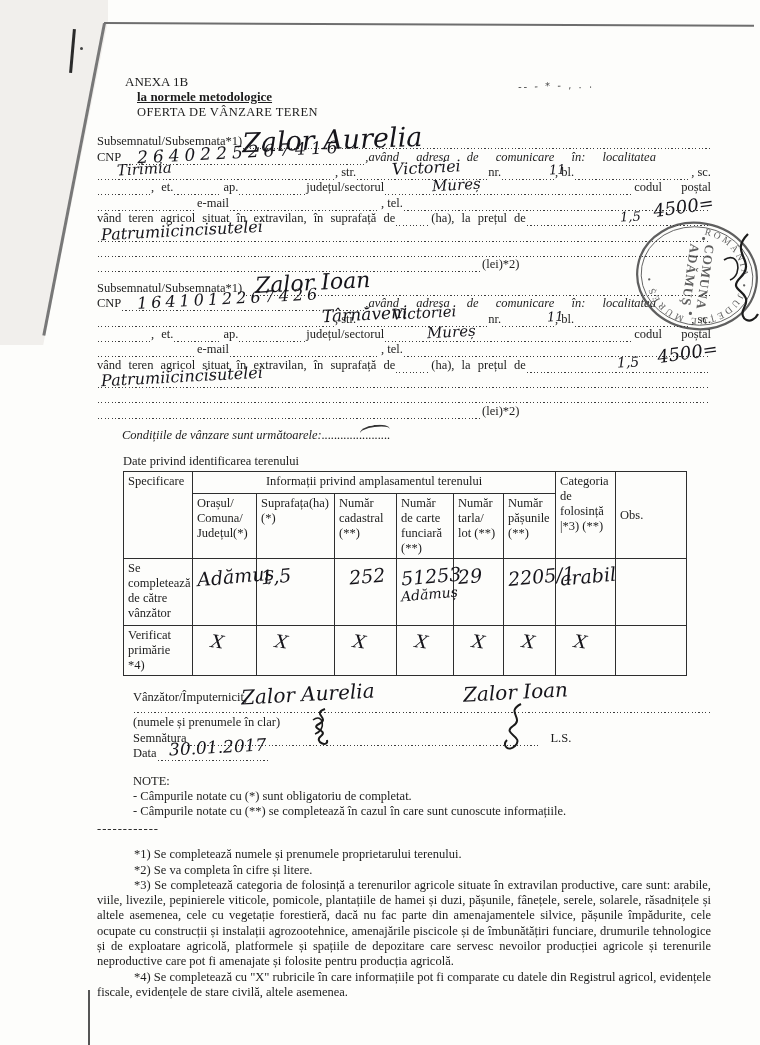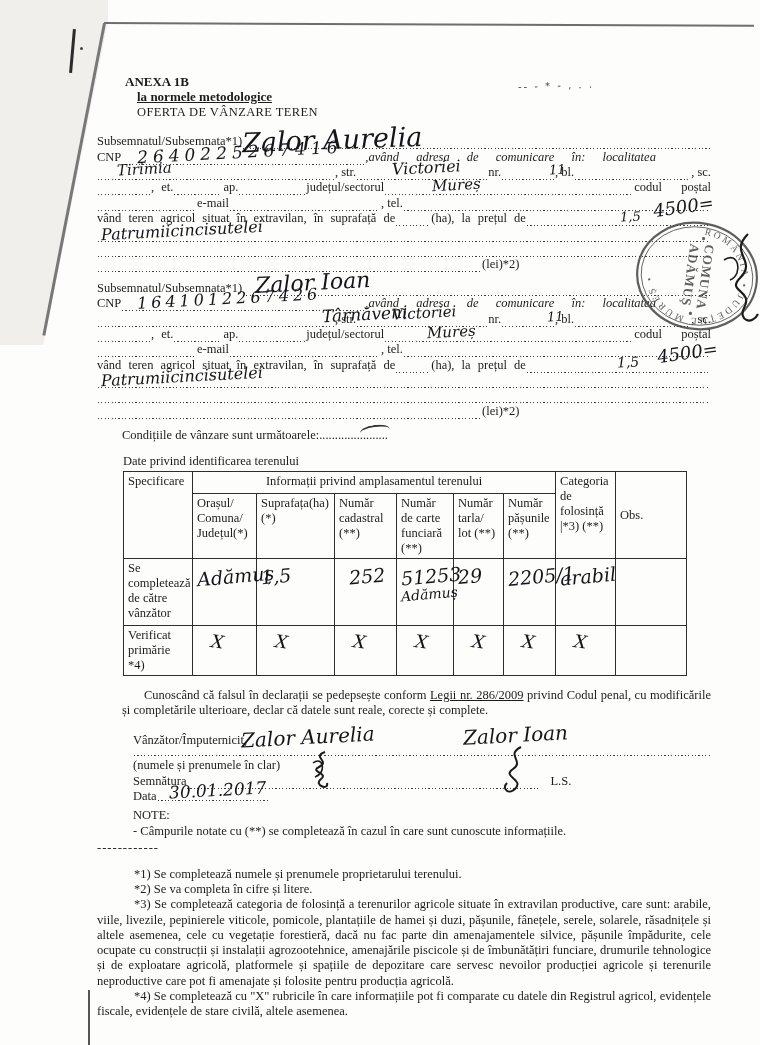--- a/index.html
+++ b/index.html
@@ -14,59 +14,59 @@
   .edge-top{position:absolute;left:104px;top:22px;width:650px;height:2px;background:#6e6e6e;transform:rotate(0.25deg);transform-origin:left top;}
   .edge-diag{position:absolute;left:103px;top:23px;width:2.5px;height:318px;background:#787878;transform:rotate(11deg);transform-origin:top left;}
   .pen-stroke{position:absolute;left:71px;top:29px;width:2.5px;height:44px;background:#2b2b2b;transform:rotate(5deg);}
   .pen-dot{position:absolute;left:80px;top:47px;width:3px;height:3px;background:#444;border-radius:50%;}
   .scribble{position:absolute;left:518px;top:80px;color:#4a4a4a;font-size:10px;letter-spacing:2px;font-family:"DejaVu Sans",sans-serif;transform:rotate(-2deg);}
   .edge-bl{position:absolute;left:88px;top:990px;width:1.5px;height:55px;background:#555;}
   .tilde-mark{position:absolute;width:30px;height:10px;border-top:2px solid #333;border-radius:50% 50% 0 0;transform:rotate(-8deg);}
 
   
   .content{position:absolute;left:97px;top:0;width:614px;font-size:12.5px;line-height:15.4px;}
-  .annex{font-weight:bold;margin:74px 0 0 28px;font-size:13px;}
+  .annex{font-weight:normal;margin:74px 0 0 28px;font-size:13px;}
   .annex-sub{font-weight:bold;margin-left:40px;font-size:13px;text-decoration:underline;}
   .u{text-decoration:underline;}
   .form-sub{text-align:center;padding-left:40px;margin-top:4px;}
   .form-title{text-align:left;padding-left:40px;letter-spacing:0.4px;}
 
   .block{position:relative;}
   .b1{margin-top:14px;}
   .b2{margin-top:8px;}
   .fline{display:flex;align-items:flex-end;height:15.4px;white-space:nowrap;}
   .lbl{white-space:pre;}
   .dots{flex:1 1 auto;height:12px;margin:0 1px;
     background:repeating-linear-gradient(90deg,#3c3c3c 0 1.1px,transparent 1.1px 3.4px) left bottom/100% 1.4px no-repeat;}
   .sp{word-spacing:14px;font-style:italic;}
   .sp2{word-spacing:4px;}
   .spend{word-spacing:16px;}
 
   .hw{position:absolute;font-family:"DejaVu Serif",serif;font-style:italic;color:#15141a;
     white-space:nowrap;transform:rotate(-3deg);line-height:1;}
   .hw-name-top{left:145px;top:126px;font-size:27px;transform:rotate(-2deg);}
 
-  .conditions{margin:9px 0 0 25px;}
+  .conditions{margin:9px 0 0 25px;font-style:italic;}
   .tbl-caption{margin:10px 0 0 26px;}
   table{border-collapse:collapse;width:563px;margin:2px 0 0 26px;font-size:12.5px;table-layout:fixed;}
   td{border:1px solid #2e2e2e;padding:2px 4px;vertical-align:top;text-align:left;font-weight:normal;line-height:15px;position:relative;}
   td.ctr{text-align:center;vertical-align:bottom;padding-bottom:4px;}
   td.mid{vertical-align:middle;}
   .row-seller td{height:62px;}
   .row-verified td{height:42px;margin-left:16px;}
   .hwc{font-family:"DejaVu Serif",serif;font-style:italic;font-size:19px;display:inline-block;transform:rotate(-5deg);margin-top:8px;color:#15141a;}
   .hwc.small{font-size:14px;margin-top:0;}
   .hwx{font-family:"DejaVu Serif",serif;font-style:italic;font-size:18px;display:inline-block;transform:rotate(8deg);margin:6px 0 0 14px;color:#15141a;}
 
   .declaration{margin:12px 0 0 25px;text-align:justify;text-indent:22px;}
   .sig{position:relative;margin:14px 0 0 36px;}
   .sig .dotline{height:8px;}
   .clar{margin-top:2px;}
   .semnrow{display:flex;align-items:flex-end;}
-  .datarow{position:relative;display:flex;}
+  .datarow{position:relative;display:flex;align-items:flex-end;}
   .notes-title{margin-left:36px;}
   .note-item{margin-left:36px;}
   .separator{margin-top:2px;letter-spacing:1px;}
   .fnote{margin:0;text-align:justify;text-indent:37px;line-height:15.3px;}
   .fnotes{margin-top:10px;}
 
   
   .stamp{position:absolute;left:630px;top:218px;width:134px;height:118px;}
   .sig-svg{position:absolute;}
 </style>
@@ -268,21 +268,20 @@
         <td><span class="hwx">X</span></td>
         <td><span class="hwx">X</span></td>
         <td><span class="hwx">X</span></td>
         <td><span class="hwx">X</span></td>
         <td><span class="hwx">X</span></td>
         <td></td>
       </tr>
     </tbody>
       </table>
 
-    <p class="declaration"><span>Cunoscând că falsul în declarații se pedepsește conform </span><span class="u">Legii nr. 286/2009</span><span> privind Codul penal, cu modificările și completările ulterioare, declar că datele sunt reale, corecte și complete.</span></p>
 
     <div class="sig">
       <div class="fline">
           <span class="lbl">Vânzător/Împuternicit,</span>
         </div>
       <div class="fline dotline">
           <span class="dots"></span>
         </div>
       <div class="clar">(numele și prenumele în clar)</div>
       <div class="semnrow">
@@ -300,21 +299,22 @@
       <span class="hw" style="left:330px;top:-8px;font-size:20px;">Zalor Ioan</span>
       <svg class="sig-svg" style="left:168px;top:16px;" width="42" height="46" viewBox="0 0 42 46">
         <path d="M24,3 C10,8 30,12 18,18 C8,23 28,24 20,30 C12,36 28,42 26,34" fill="none" stroke="#1a1a1a" stroke-width="2"></path>
         <path d="M12,14 C22,6 26,24 14,28" fill="none" stroke="#1a1a1a" stroke-width="1.6"></path>
       </svg>
       <svg class="sig-svg" style="left:358px;top:12px;" width="44" height="52" viewBox="0 0 44 52">
         <path d="M30,2 C14,10 34,16 22,24 C10,32 34,34 24,44 C18,50 10,44 16,38" fill="none" stroke="#1a1a1a" stroke-width="2"></path>
       </svg>
     </div>
 
-    <div class="notes-title" style="margin-top:4px">NOTE:</div>
+    <div class="notes-title" style="margin-top:12px">NOTE:</div>
+    <div class="note-item">- Câmpurile notate cu (*) sunt obligatoriu de completat.</div>
     <div class="note-item">- Câmpurile notate cu (**) se completează în cazul în care sunt cunoscute informațiile.</div>
     <div class="separator">------------</div>
     <div class="fnotes">
       <p class="fnote">*1) Se completează numele și prenumele proprietarului terenului.</p>
       <p class="fnote">*2) Se va completa în cifre și litere.</p>
       <p class="fnote">*3) Se completează categoria de folosință a terenurilor agricole situate în extravilan productive, care sunt: arabile, viile, livezile, pepinierele viticole, pomicole, plantațiile de hamei și duzi, pășunile, fânețele, serele, solarele, răsadnițele și altele asemenea, cele cu vegetație forestieră, dacă nu fac parte din amenajamentele silvice, pășunile împădurite, cele ocupate cu construcții și instalații agrozootehnice, amenajările piscicole și de îmbunătățiri funciare, drumurile tehnologice și de exploatare agricolă, platformele și spațiile de depozitare care servesc nevoilor producției agricole și terenurile neproductive care pot fi amenajate și folosite pentru producția agricolă.</p>
       <p class="fnote">*4) Se completează cu "X" rubricile în care informațiile pot fi comparate cu datele din Registrul agricol, evidențele fiscale, evidențele de stare civilă, altele asemenea.</p>
     </div>
   </div>
 

